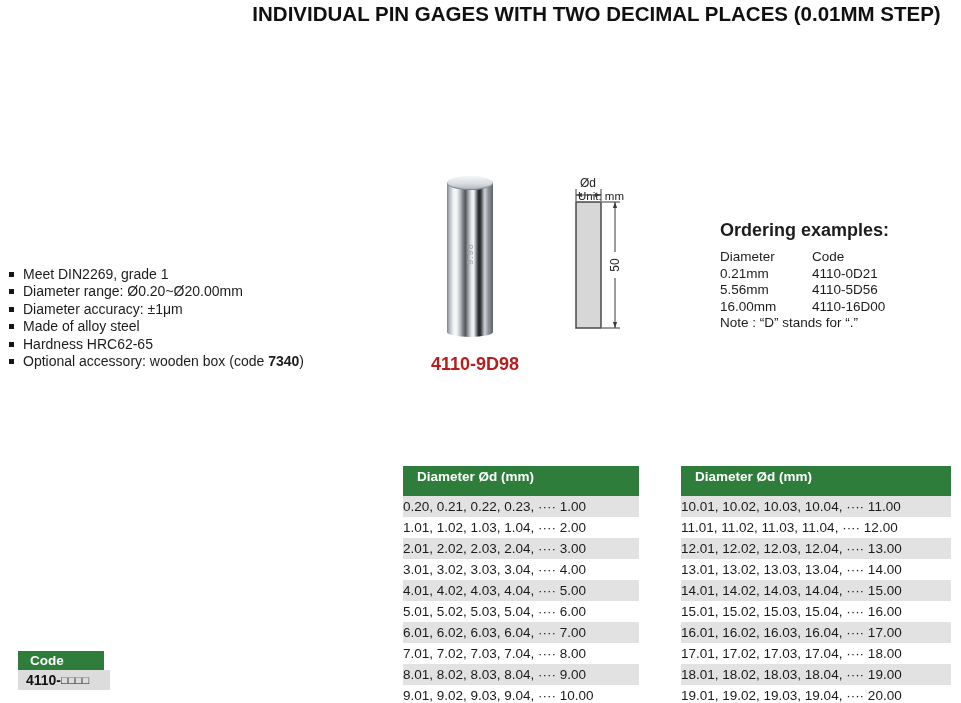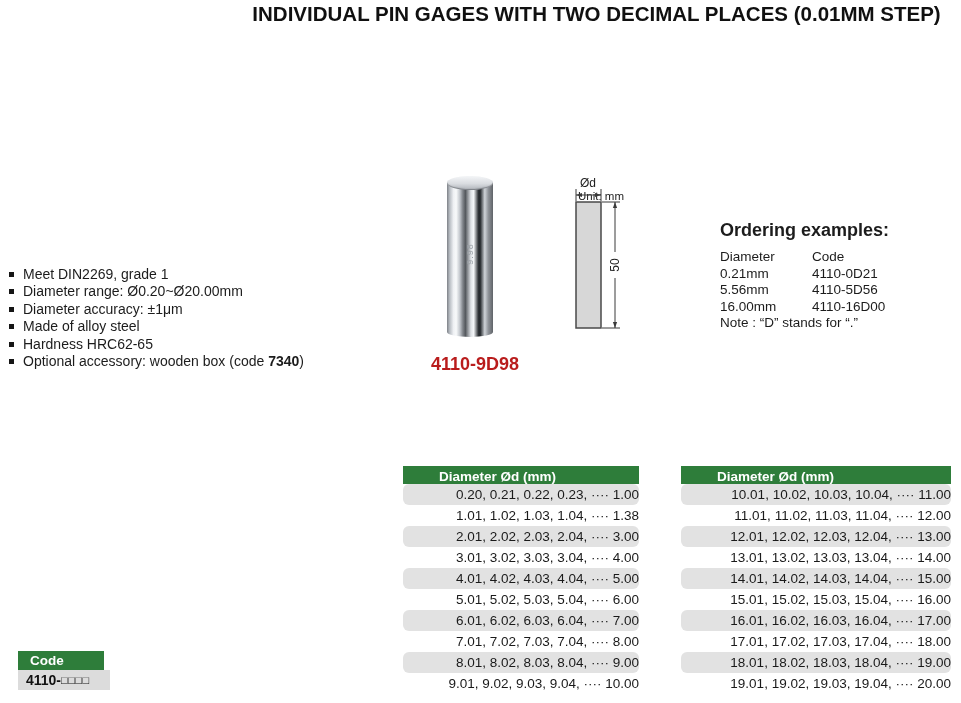--- a/index.html
+++ b/index.html
@@ -68,26 +68,26 @@
     background:#dcdcdc; color:#111; font-weight:bold; font-size:14px;
     padding-left:8px; white-space:nowrap;
   }
   .code-boxes { font-size:11px; letter-spacing:0.5px; position:relative; top:-1px; }
 
   
   .dtable { position:absolute; top:466px; }
   .dtable-1 { left:403px; width:236px; }
   .dtable-2 { left:681px; width:270px; }
   .dt-header {
-    height:18px; line-height:22px; box-sizing:border-box; padding-left:36px;
+    height:30px; line-height:22px; box-sizing:border-box; padding-left:14px;
     background:#2e7d3a; color:#ffffff; font-weight:bold; font-size:13.5px;
   }
   .dt-row {
-    height:21px; line-height:21px; font-size:13.5px; text-align:right;
-    color:#1a1a1a; white-space:nowrap;border-radius:6px;
+    height:21px; line-height:21px; font-size:13.5px; text-align:left;
+    color:#1a1a1a; white-space:nowrap;
   }
   .dt-row:nth-child(odd) { background:#e2e2e2; }
   .dt-row:nth-child(even) { background:#ffffff; }
   .dt-body { }
 </style>
 </head>
 <body>
 
 <div class="page">
 
@@ -168,21 +168,21 @@
 
   <div class="code-block">
     <div class="code-header">Code</div>
     <div class="code-value"><span>4110-</span><span class="code-boxes">□□□□</span></div>
   </div>
 
   <div class="dtable dtable-1">
     <div class="dt-header">Diameter Ød (mm)</div>
     <div class="dt-body">
       <div class="dt-row">0.20, 0.21, 0.22, 0.23, ···· 1.00</div>
-      <div class="dt-row">1.01, 1.02, 1.03, 1.04, ···· 1.38</div>
+      <div class="dt-row">1.01, 1.02, 1.03, 1.04, ···· 2.00</div>
       <div class="dt-row">2.01, 2.02, 2.03, 2.04, ···· 3.00</div>
       <div class="dt-row">3.01, 3.02, 3.03, 3.04, ···· 4.00</div>
       <div class="dt-row">4.01, 4.02, 4.03, 4.04, ···· 5.00</div>
       <div class="dt-row">5.01, 5.02, 5.03, 5.04, ···· 6.00</div>
       <div class="dt-row">6.01, 6.02, 6.03, 6.04, ···· 7.00</div>
       <div class="dt-row">7.01, 7.02, 7.03, 7.04, ···· 8.00</div>
       <div class="dt-row">8.01, 8.02, 8.03, 8.04, ···· 9.00</div>
       <div class="dt-row">9.01, 9.02, 9.03, 9.04, ···· 10.00</div>
     </div>
   </div>

